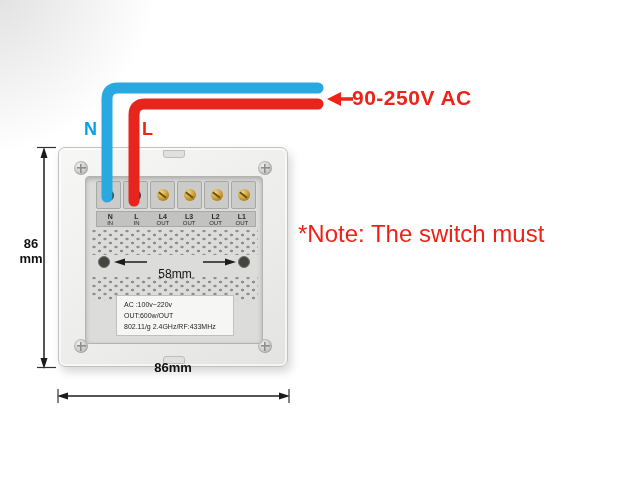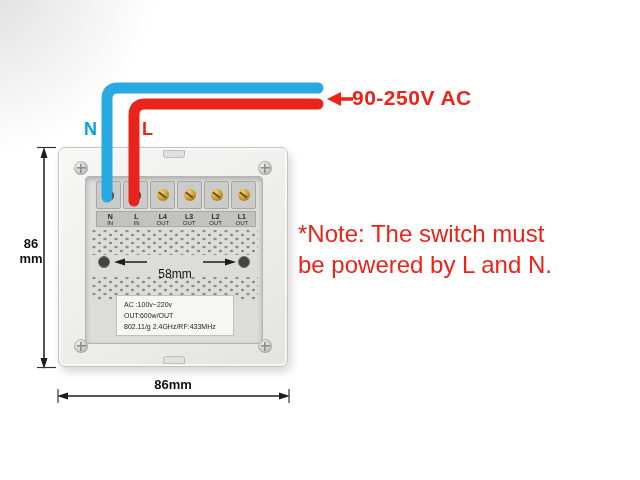--- a/index.html
+++ b/index.html
@@ -77,21 +77,21 @@
   .wire-label.n { left:84px; top:119px; color:#00a3e8; }
   .wire-label.l { left:142px; top:119px; color:#ee2217; }
 
   .power-text { position:absolute; left:352px; top:86px; font-size:21px;
     font-weight:bold; color:#ee2217; letter-spacing:.5px; z-index:6;text-align:right; }
 
   .dim-left-text { position:absolute; left:14px; top:236px; width:34px;
     text-align:center; font-size:13px; font-weight:bold; color:#111;
     line-height:15px; z-index:6; }
   .dim-left-text span { display:block; }
-  .dim-bottom-text { position:absolute; left:118px; top:377px; width:110px;
+  .dim-bottom-text { position:absolute; left:118px; top:360px; width:110px;
     text-align:center; font-size:13px; font-weight:bold; color:#111; z-index:6; }
   .dim-mid-text { position:absolute; left:149px; top:255px; width:52px;
     text-align:center; font-size:12px; font-weight:normal; color:#111; z-index:6;margin-top:12px; }
 
   .note { position:absolute; left:298px; top:218px; width:340px; text-align:left;
     color:#ee2217; font-size:24px; line-height:31px; z-index:6; }
 
   .overlay { position:absolute; left:0; top:0; width:640px; height:480px;
     z-index:4; pointer-events:none; }
 </style>
@@ -177,21 +177,20 @@
 
   <div class="dim-left-text">
     <span>86</span>
     <span>mm</span>
   </div>
   <div class="dim-bottom-text">86mm</div>
   <div class="dim-mid-text">58mm</div>
 
   <div class="note">
     <div>*Note: The switch must</div>
-    <div>be powered by L and N.</div>
   </div>
 
   <svg class="overlay" viewBox="0 0 640 480">
 
     <circle cx="104" cy="262" r="5.5" fill="#45453f" stroke="#6e6e6c" stroke-width="1"></circle>
     <circle cx="244" cy="262" r="5.5" fill="#45453f" stroke="#6e6e6c" stroke-width="1"></circle>
 
     <path d="M 318 88 L 118 88 Q 107 88 107 99 L 107 197" fill="none" stroke="#29a9e1" stroke-width="11" stroke-linecap="round"></path>
 
     <path d="M 318 104 L 145 104 Q 134 104 134 115 L 134 201" fill="none" stroke="#e8251d" stroke-width="11" stroke-linecap="round"></path>

